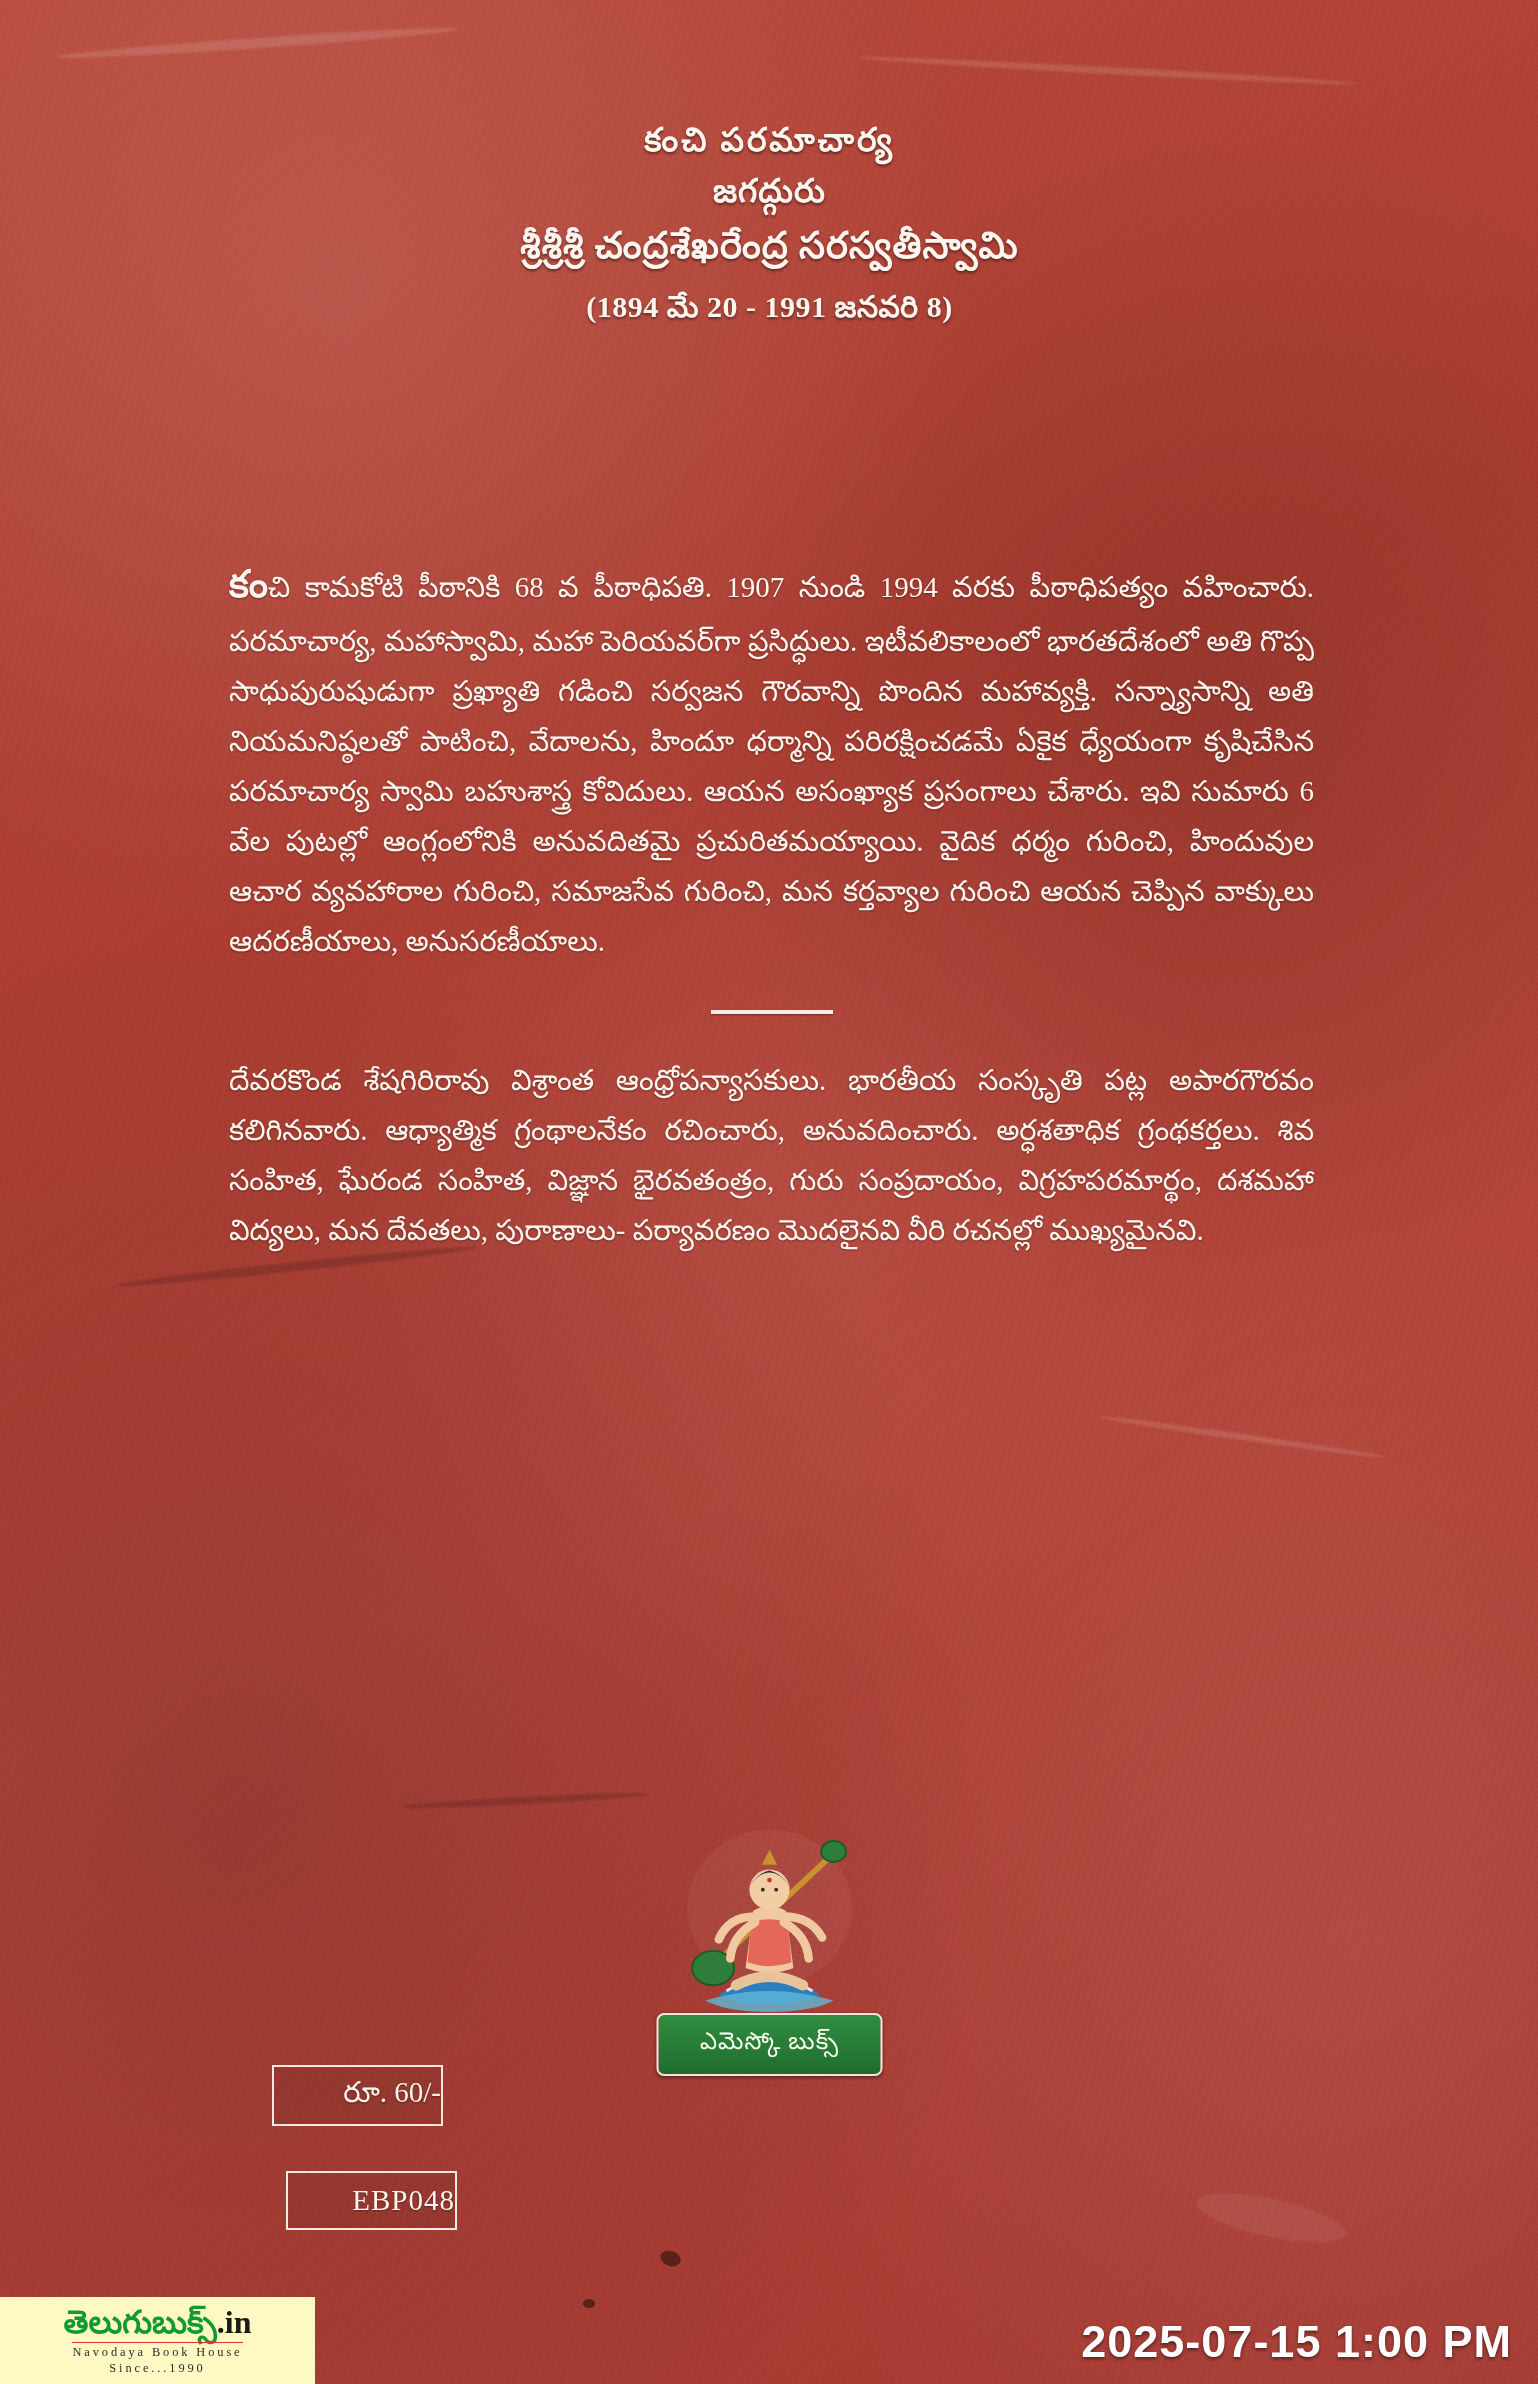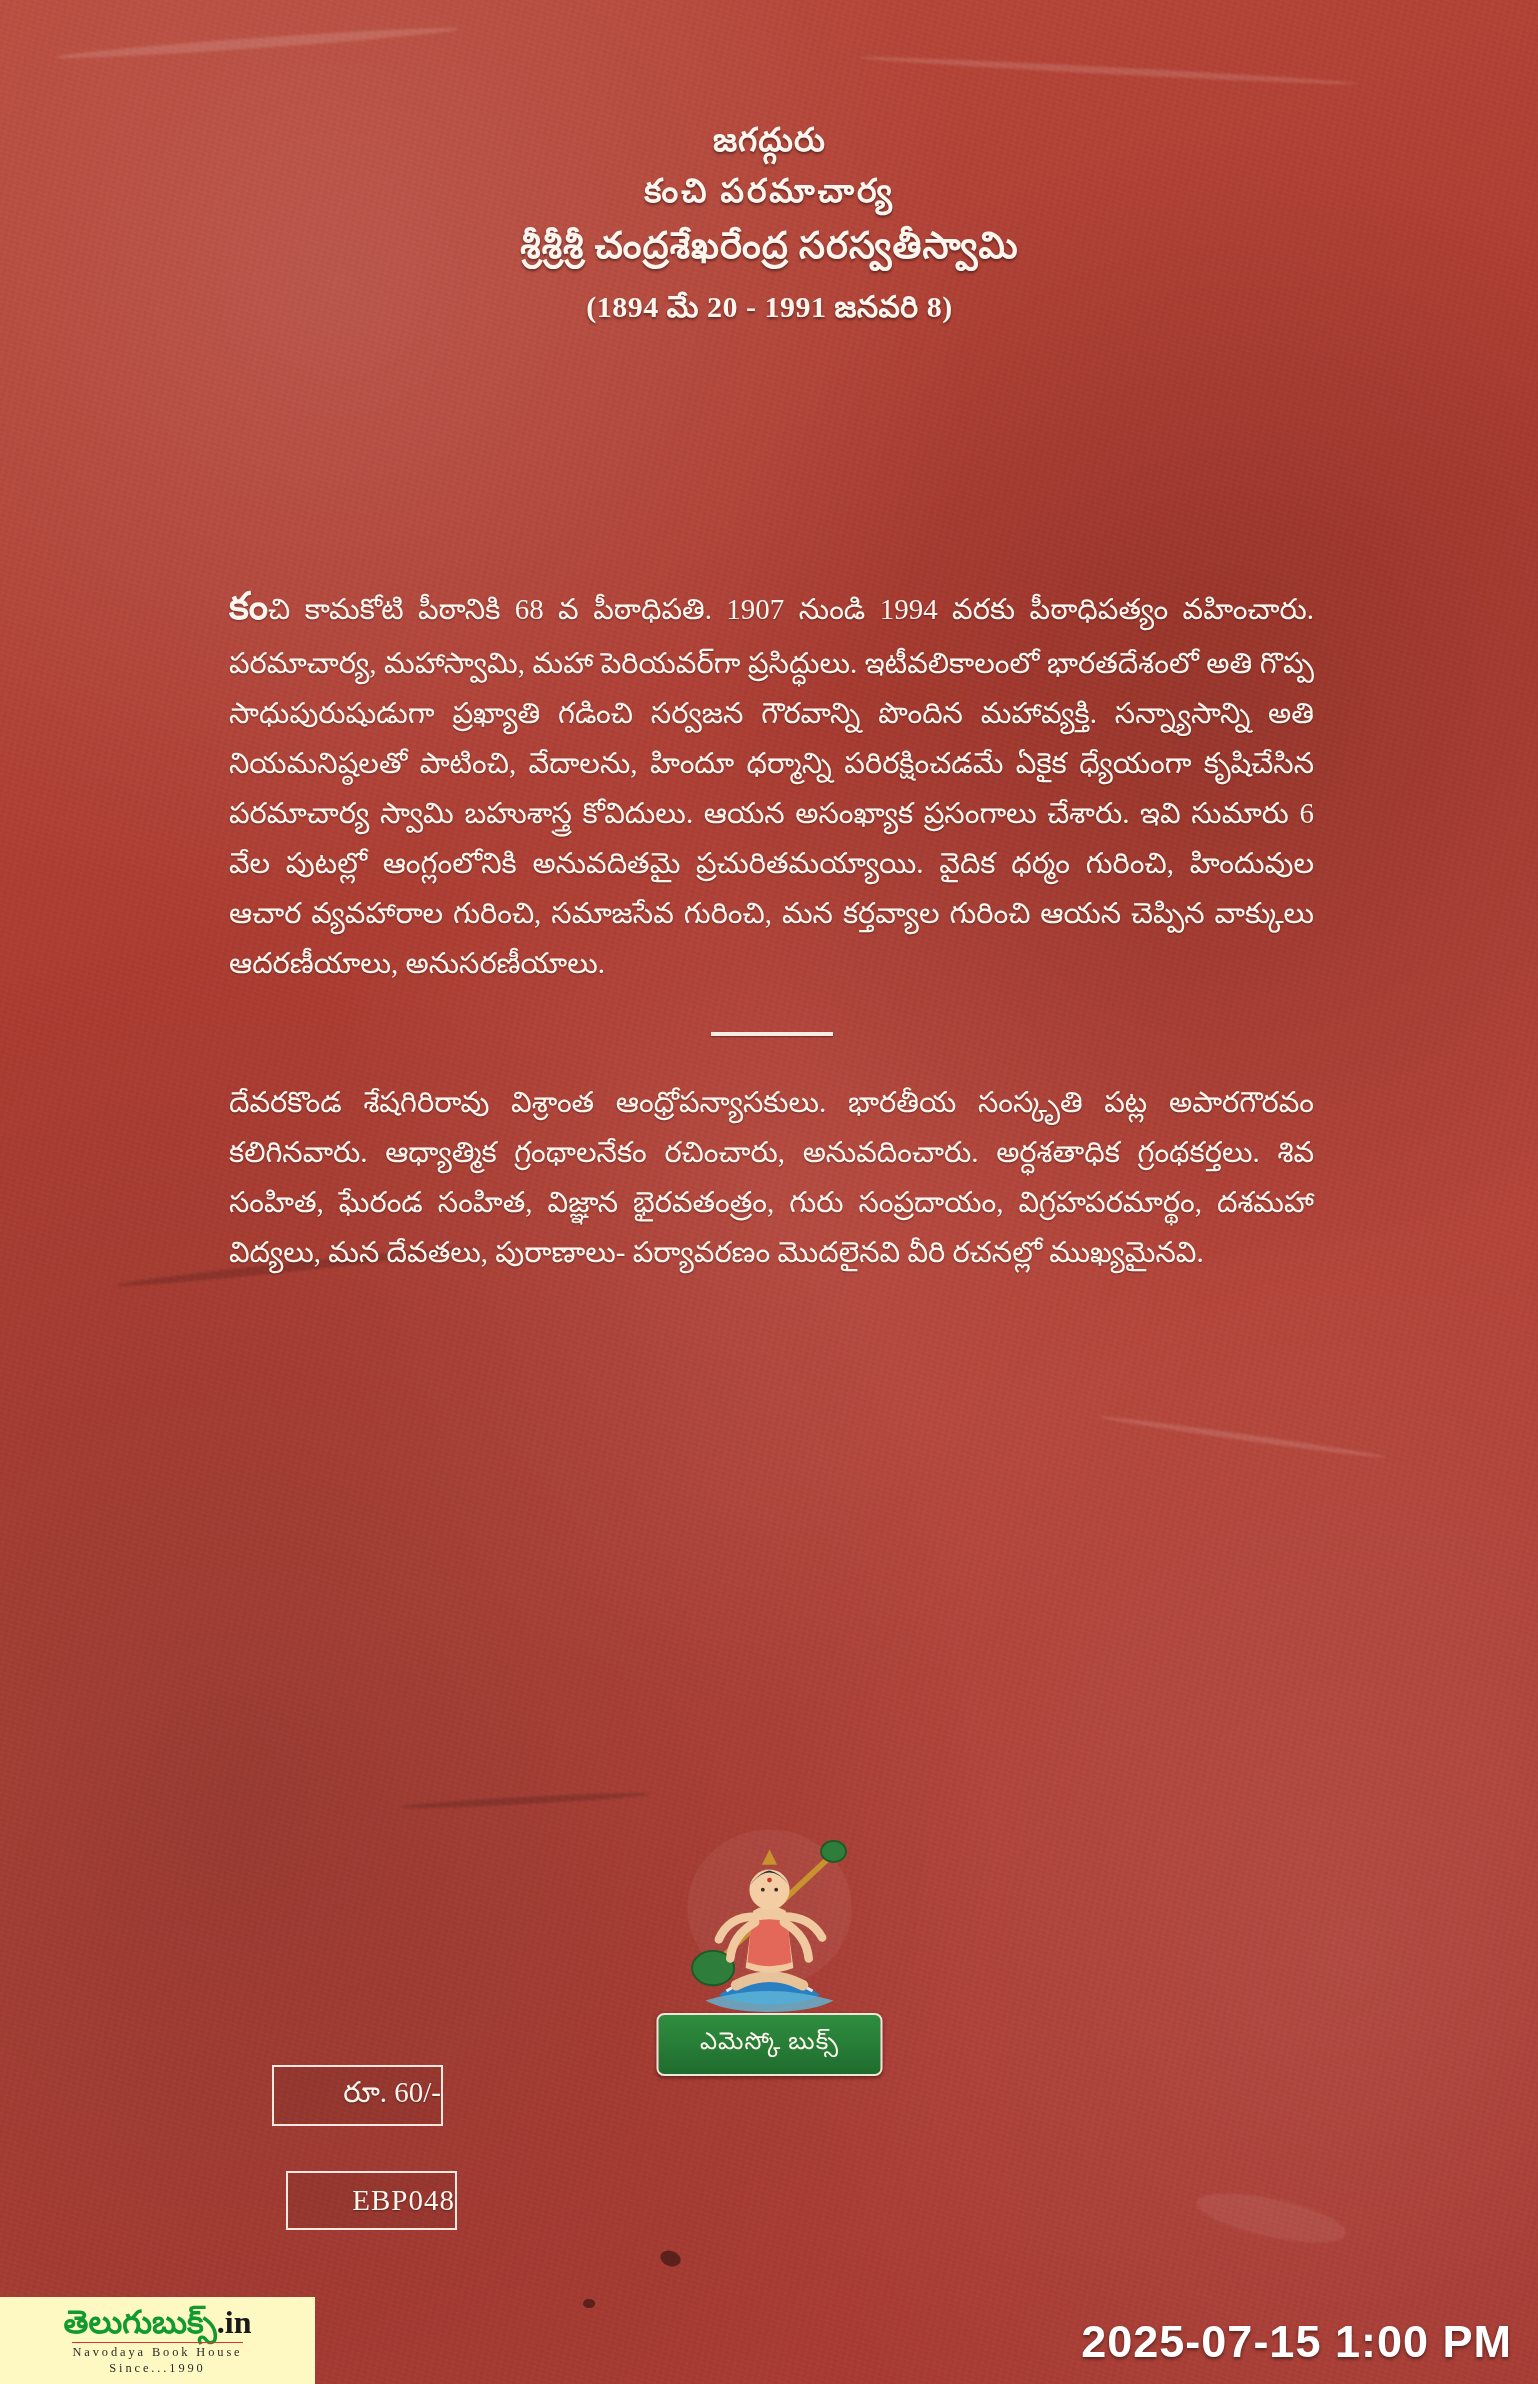--- a/index.html
+++ b/index.html
@@ -69,21 +69,21 @@
   .t1 { font-size: 33px; }
   .t2 { font-size: 33px; letter-spacing: 2.9px; }
   .t3 { font-size: 37px; letter-spacing: 1px; }
   .t4 { font-size: 30px; margin-top: 9.6px; letter-spacing: 0.5px; }
 
   
   .body-block {
     position: absolute;
     left: 229px;
     right: 225px;
-    top: 574px;
+    top: 552px;
   }
   p.para {
     font-family: "Liberation Serif", serif;
     font-size: 29px;
     line-height: 1.72;
     text-align: justify;
     margin: 0;
     text-shadow: 0 1px 1.9px rgba(0,0,0,0.4);
   }
   p.para .dropcap {
@@ -213,22 +213,22 @@
   <div class="scuff dark" style="left:115px;top:1262px;width:363px;height:8.6px;transform:rotate(-6deg);"></div>
   <div class="scuff" style="left:1099px;top:1434px;width:287px;height:5.7px;transform:rotate(8deg);"></div>
   <div class="scuff dark" style="left:401px;top:1797px;width:249px;height:6.7px;transform:rotate(-3deg);"></div>
   <div class="scuff" style="left:1195px;top:2199px;width:153px;height:38px;transform:rotate(12deg);opacity:0.5;"></div>
   <div class="spot" style="left:660px;top:2251px;width:21px;height:15.3px;transform:rotate(20deg);"></div>
   <div class="spot" style="left:583px;top:2299px;width:11.5px;height:8.6px;"></div>
 
   <div class="content">
 
     <div class="title-block">
+      <div class="title-line t2">కంచి పరమాచార్య</div>
       <div class="title-line t1">జగద్గురు</div>
-      <div class="title-line t2">కంచి పరమాచార్య</div>
       <div class="title-line t3">శ్రీశ్రీశ్రీ చంద్రశేఖరేంద్ర సరస్వతీస్వామి</div>
       <div class="title-line t4">(1894 మే 20 - 1991 జనవరి 8)</div>
     </div>
 
     <div class="body-block">
       <p class="para"><span class="dropcap">కం</span><span>చి కామకోటి పీఠానికి 68 వ పీఠాధిపతి. 1907 నుండి 1994 వరకు పీఠాధిపత్యం వహించారు. పరమాచార్య, మహాస్వామి, మహా పెరియవర్‌గా ప్రసిద్ధులు. ఇటీవలికాలంలో భారతదేశంలో అతి గొప్ప సాధుపురుషుడుగా ప్రఖ్యాతి గడించి సర్వజన గౌరవాన్ని పొందిన మహావ్యక్తి. సన్న్యాసాన్ని అతి నియమనిష్ఠలతో పాటించి, వేదాలను, హిందూ ధర్మాన్ని పరిరక్షించడమే ఏకైక ధ్యేయంగా కృషిచేసిన పరమాచార్య స్వామి బహుశాస్త్ర కోవిదులు. ఆయన అసంఖ్యాక ప్రసంగాలు చేశారు. ఇవి సుమారు 6 వేల పుటల్లో ఆంగ్లంలోనికి అనువదితమై ప్రచురితమయ్యాయి. వైదిక ధర్మం గురించి, హిందువుల ఆచార వ్యవహారాల గురించి, సమాజసేవ గురించి, మన కర్తవ్యాల గురించి ఆయన చెప్పిన వాక్కులు ఆదరణీయాలు, అనుసరణీయాలు.</span></p>
 
       <div class="rule"></div>
 
       <p class="para">దేవరకొండ శేషగిరిరావు విశ్రాంత ఆంధ్రోపన్యాసకులు. భారతీయ సంస్కృతి పట్ల అపారగౌరవం కలిగినవారు. ఆధ్యాత్మిక గ్రంథాలనేకం రచించారు, అనువదించారు. అర్ధశతాధిక గ్రంథకర్తలు. శివ సంహిత, ఘేరండ సంహిత, విజ్ఞాన భైరవతంత్రం, గురు సంప్రదాయం, విగ్రహపరమార్థం, దశమహా విద్యలు, మన దేవతలు, పురాణాలు- పర్యావరణం మొదలైనవి వీరి రచనల్లో ముఖ్యమైనవి.</p>

